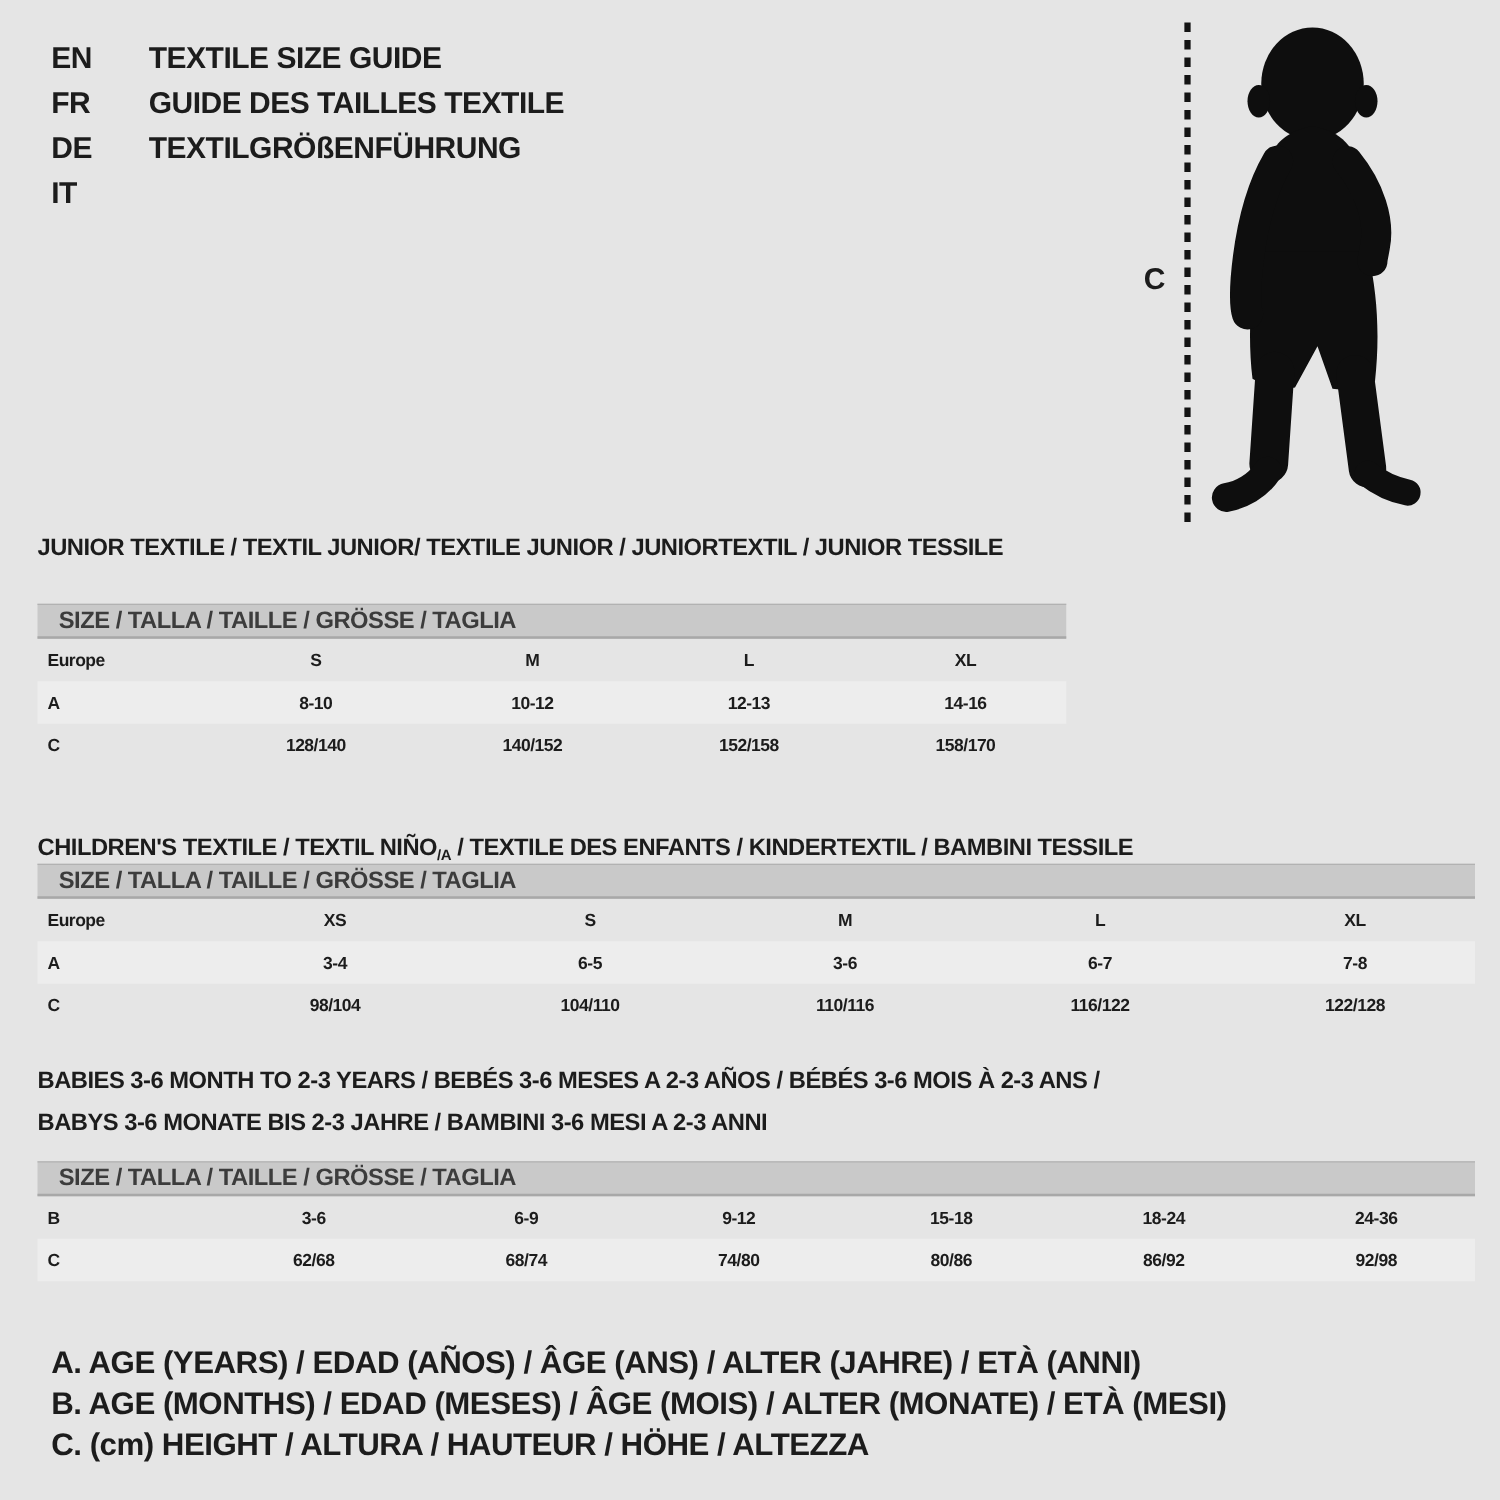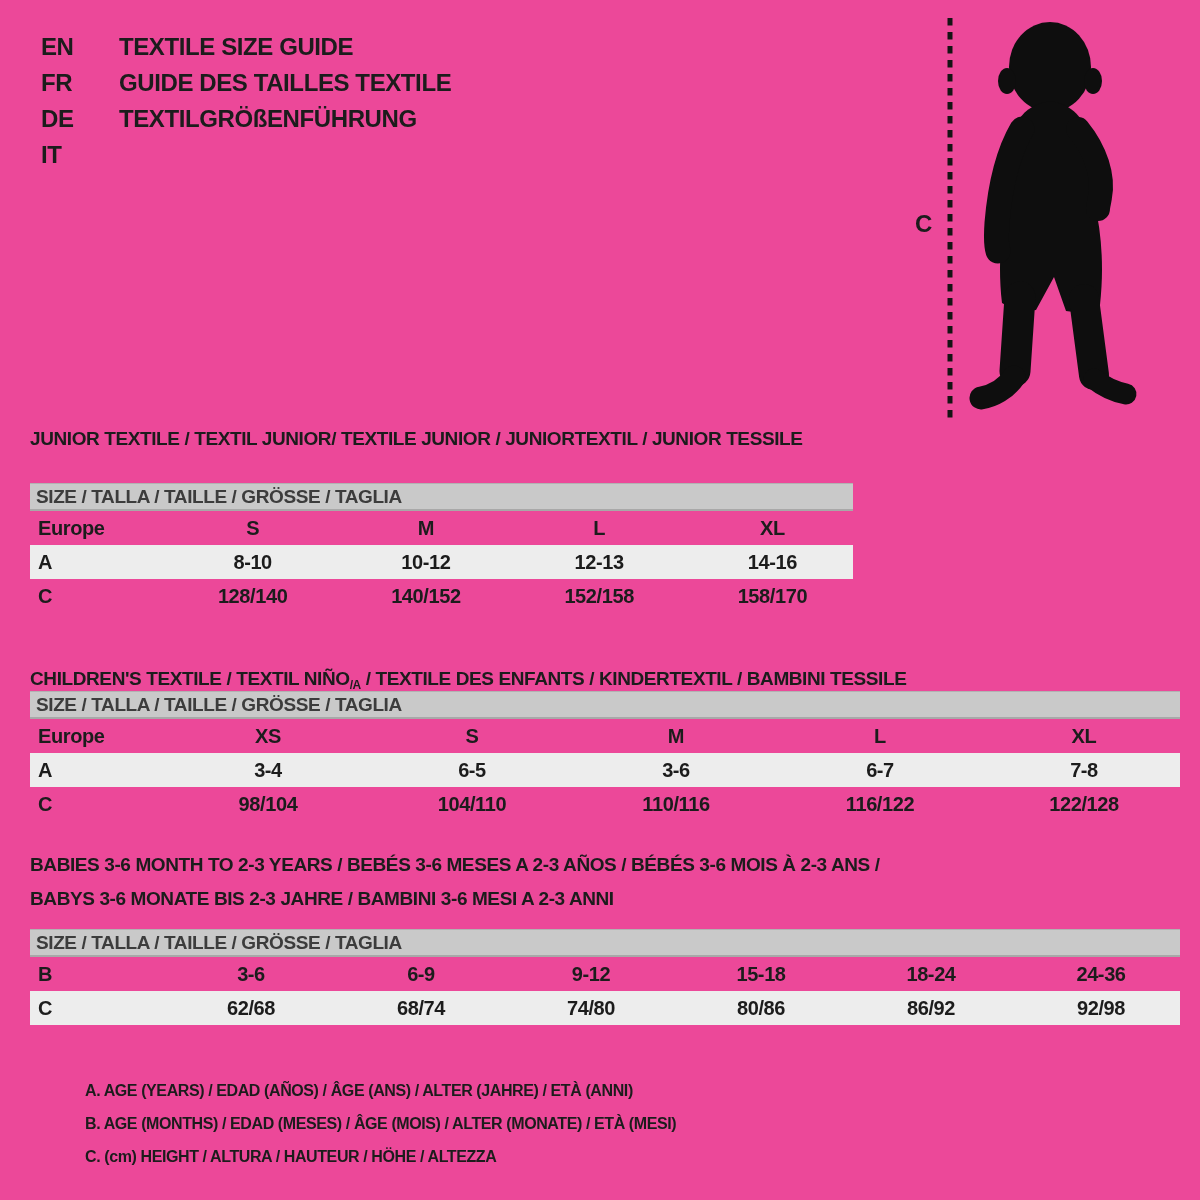--- a/index.html
+++ b/index.html
@@ -3,21 +3,21 @@
 <meta charset="utf-8">
 <style>
   html,body{margin:0;padding:0;background:#ffffff;}
   body{
     width:1200px;height:1200px;
     font-family:"Liberation Sans", sans-serif;
     font-weight:bold;
     color:#1c1c1c;
     -webkit-font-smoothing:antialiased;
   }
-  .page{position:relative;width:1200px;height:1200px;overflow:hidden;background:#ec4899;}
+  .page{position:relative;width:1200px;height:1200px;overflow:hidden;background:#e5e5e5;}
 
   
   .lang-block{position:absolute;left:41px;top:29px;}
   .lang-row{display:flex;align-items:center;height:36px;font-size:24px;letter-spacing:-0.4px;}
   .lang-code{width:78px;}
 
   
   .figure-block{position:absolute;left:905px;top:10px;width:280px;height:420px;}
   .measure-c{position:absolute;left:10px;top:200px;font-size:24px;}
   .dash-line{position:absolute;left:42px;top:6px;}
@@ -26,31 +26,31 @@
   
   .sec-title{position:absolute;left:30px;font-size:19px;letter-spacing:-0.4px;white-space:nowrap;}
   .sub{font-size:12px;vertical-align:-4px;}
 
   
   .sizetable{position:absolute;left:30px;}
   .w-junior{width:823px;}
   .w-wide{width:1150px;}
   .thead{
     height:28px;background:#c9c9c9;color:#3c3c3c;
-    display:flex;align-items:center;padding-left:6px;box-sizing:border-box;
+    display:flex;align-items:center;padding-left:17px;box-sizing:border-box;
     font-size:19px;letter-spacing:-0.4px;
     border-top:1px solid #b2b2b2;border-bottom:2px solid #a8a8a8;
   }
-  .trow{display:flex;align-items:center;height:34px;font-size:20px;letter-spacing:-0.4px;gap:12px;}
+  .trow{display:flex;align-items:center;height:34px;font-size:14px;letter-spacing:-0.4px;gap:12px;}
   .trow.alt{background:#ededed;}
   .tlabel{width:130px;padding-left:8px;box-sizing:border-box;}
   .tcell{flex:1;text-align:center;}
 
   
-  .legend{position:absolute;left:41px;top:1074px;font-size:16px;letter-spacing:-0.4px;margin-left:44px;}
+  .legend{position:absolute;left:41px;top:1074px;font-size:25px;letter-spacing:-0.4px;}
   .legend-line{height:33px;display:flex;align-items:center;white-space:nowrap;}
 
   .t-junior{top:483px;}
   .t-children{top:691px;}
   .t-babies{top:929px;}
   .title-junior{top:428px;}
   .title-children{top:668px;}
   .title-babies{top:848px;line-height:34px;}
 </style>
 </head>

